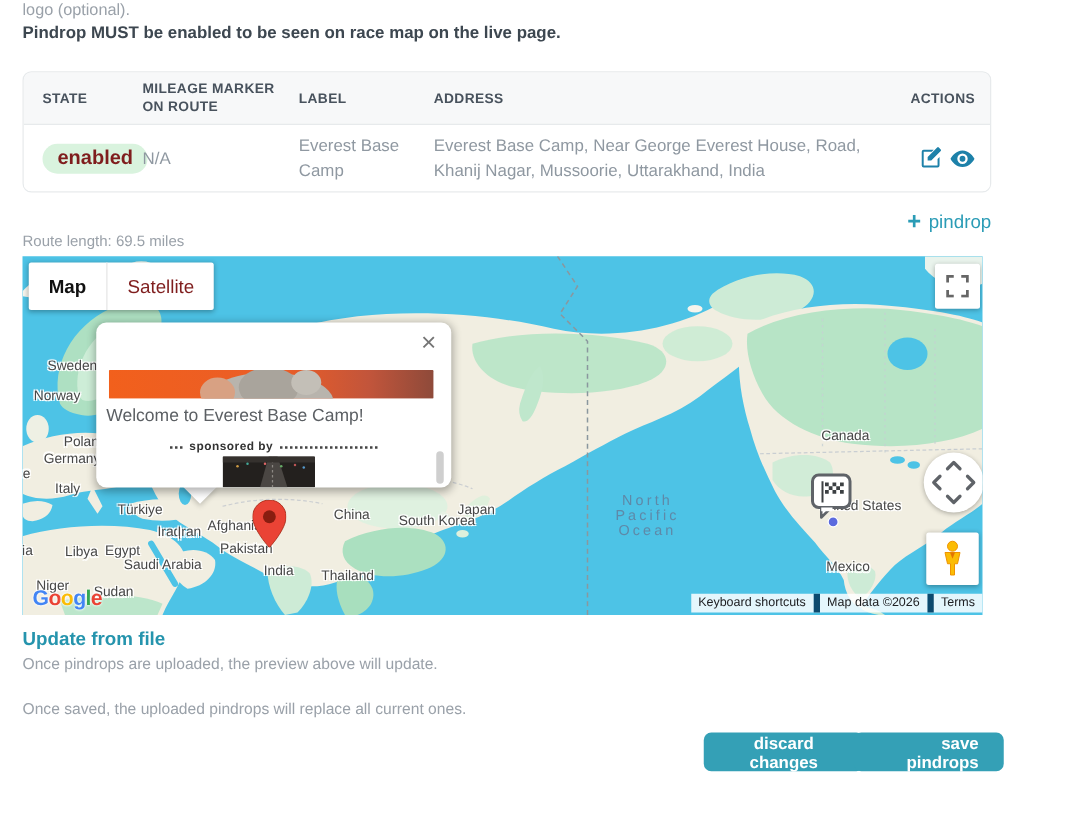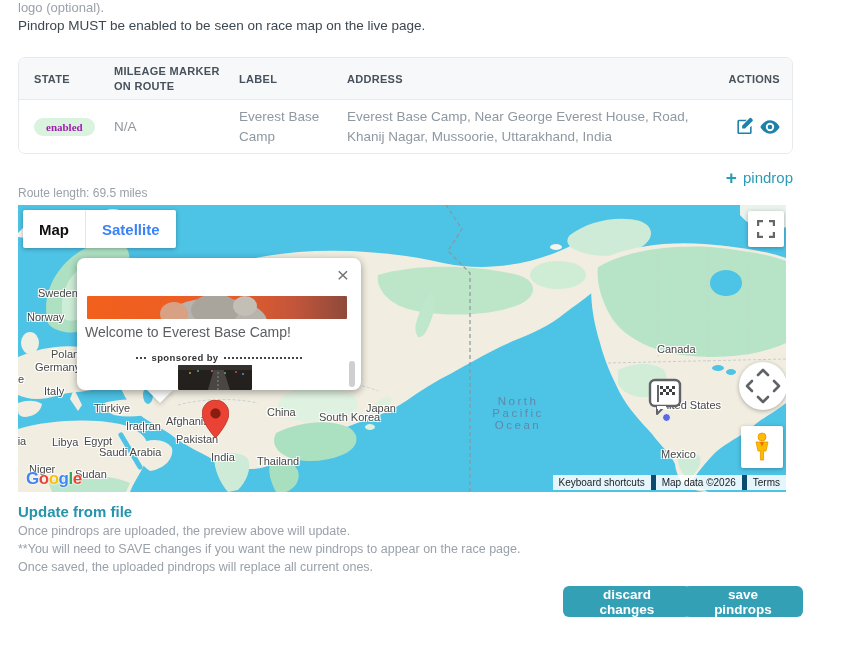--- a/index.html
+++ b/index.html
@@ -2,33 +2,33 @@
 <html><head>
 <meta charset="utf-8">
 <style>
   * { margin:0; padding:0; box-sizing:border-box; }
   html,body { background:#fff; }
   body { font-family:"Liberation Sans", sans-serif; }
   .page { position:relative; width:852px; height:667px; overflow:hidden; background:#fff; }
 
   
   .note { position:absolute; left:18px; top:0px; font-size:13px; color:#9aa1a9; }
-  .warning { position:absolute; left:18px; top:18px; font-size:13.5px; font-weight:normal; color:#3d4750; }
+  .warning { position:absolute; left:18px; top:18px; font-size:13.5px; font-weight:bold; color:#3d4750; }
 
   
   .tbl { position:absolute; left:18px; top:57px; width:775px; border:1px solid #e7eaec; border-radius:7px; overflow:hidden; background:#fff; }
   .tbl-head { display:flex; align-items:center; background:#f7f8f9; border-bottom:1px solid #e7eaec; min-height:42px; font-size:11px; font-weight:bold; color:#48525d; letter-spacing:.3px; }
   .tbl-row { display:flex; align-items:center; min-height:53px; font-size:13.5px; color:#8f98a1; background:#fff; }
   .c-state { width:95px; padding-left:15px; }
   .c-mile  { width:125px; }
   .c-label { width:108px; }
   .c-addr  { flex:1; padding-right:10px; }
   .c-act   { width:72px; text-align:right; padding-right:12px; }
   .th-mile { line-height:1.35; }
-  .badge { display:inline-block; background:#d9f3de; color:#a21caf; font-size:11px; font-weight:bold; padding:3px 12px; border-radius:12px;font-family:Liberation Serif, serif; }
+  .badge { display:inline-block; background:#d9f3de; color:#7f1d1d; font-size:16px; font-weight:bold; padding:3px 12px; border-radius:12px; }
   .cell-two { line-height:1.45; }
   .act-icons { display:flex; gap:6px; justify-content:flex-end; align-items:center; }
   .act-icons svg { display:block; cursor:pointer; }
 
   
   .add-pindrop { position:absolute; right:59px; top:168px; color:#2b9cb6; font-size:15px; cursor:pointer; display:flex; align-items:center; gap:6px; }
   .add-pindrop .plus { font-size:19px; font-weight:bold; line-height:1; }
   .route-len { position:absolute; left:18px; top:186px; font-size:12px; color:#9aa1a9; }
 
   
@@ -37,21 +37,21 @@
   .mlabels { position:absolute; inset:0; z-index:2; pointer-events:none; }
   .mlabel { position:absolute; font-size:11px; color:#474747; white-space:nowrap;
     text-shadow:1px 1px 0 #fff,-1px -1px 0 #fff,1px -1px 0 #fff,-1px 1px 0 #fff,0 0 2px #fff; }
   .ocean-label { position:absolute; left:455px; top:190px; width:90px; text-align:center; z-index:2;
     color:#5e89a8; font-size:11.5px; letter-spacing:2.5px; line-height:12px; pointer-events:none; }
 
   
   .maptype { position:absolute; left:5px; top:5px; z-index:6; display:flex; background:#fff; box-shadow:0 1px 4px rgba(0,0,0,.3); border-radius:2px; height:38px; }
   .maptype .mt { padding:16px 16px; display:flex; align-items:center; font-size:15px; cursor:pointer; }
   .mt-map { font-weight:bold; color:#111; }
-  .mt-sat { color:#3b82f6; border-left:1px solid #e6e6e6;font-weight:bold; }
+  .mt-sat { color:#7f1d1d; border-left:1px solid #e6e6e6; }
 
   
   .fullscreen { position:absolute; left:730px; top:6px; width:36px; height:36px; background:#fff; border-radius:2px; box-shadow:0 1px 4px rgba(0,0,0,.3); z-index:6; display:flex; align-items:center; justify-content:center; cursor:pointer; }
 
   
   .panctl { position:absolute; left:721px; top:157px; width:48px; height:48px; background:#fff; border-radius:50%; box-shadow:0 1px 4px rgba(0,0,0,.3); z-index:6; cursor:pointer; }
   
   .pegman { position:absolute; left:723px; top:221px; width:42px; height:42px; background:#fff; border-radius:2px; box-shadow:0 1px 4px rgba(0,0,0,.3); z-index:6; display:flex; align-items:center; justify-content:center; cursor:pointer; }
 
   
@@ -77,21 +77,21 @@
   .attrib > div { background:rgba(255,255,255,.85); padding:2px 6px; display:flex; align-items:center; }
   .attrib .sep { border-left:5px solid #0c4a6e; }
   .glogo { position:absolute; left:8px; bottom:3px; z-index:5; font-size:17px; font-weight:bold; letter-spacing:-.5px; cursor:pointer;
     text-shadow:0 0 2px #fff,0 0 2px #fff; }
 
   
   .upd-head { position:absolute; left:18px; top:503px; font-size:15px; font-weight:bold; color:#2594ad; }
   .upd-line { position:absolute; left:18px; font-size:12.5px; color:#9aa1a9; }
   .btn { position:absolute; top:586px; height:31px; border:none; border-radius:6px; background:#34a0b6; color:#fff; font-family:"Liberation Sans",sans-serif; font-size:13.5px; font-weight:bold; cursor:pointer; padding:0 20px; }
   .btn-discard { left:563px; width:128px; }
-  .btn-save { left:683px; width:120px; }
+  .btn-save { left:683px; width:120px;text-align:right; }
 </style>
 </head>
 <body>
 
 <div class="page">
 
   <div class="note">logo (optional).</div>
   <div class="warning">Pindrop MUST be enabled to be seen on race map on the live page.</div>
 
   <div class="tbl">
@@ -336,18 +336,17 @@
 
     <div class="attrib">
       <div>Keyboard shortcuts</div>
       <div class="sep">Map data ©2026</div>
       <div class="sep">Terms</div>
     </div>
   </div>
 
   <div class="upd-head">Update from file</div>
   <div class="upd-line" style="top:524px">Once pindrops are uploaded, the preview above will update.</div>
-  <div class="upd-line" style="top:542px">**You will need to SAVE changes if you want the new pindrops to appear on the race page.</div>
   <div class="upd-line" style="top:560px">Once saved, the uploaded pindrops will replace all current ones.</div>
 
   <button class="btn btn-discard">discard changes</button>
   <button class="btn btn-save">save pindrops</button>
 </div>
 
 </body></html>

